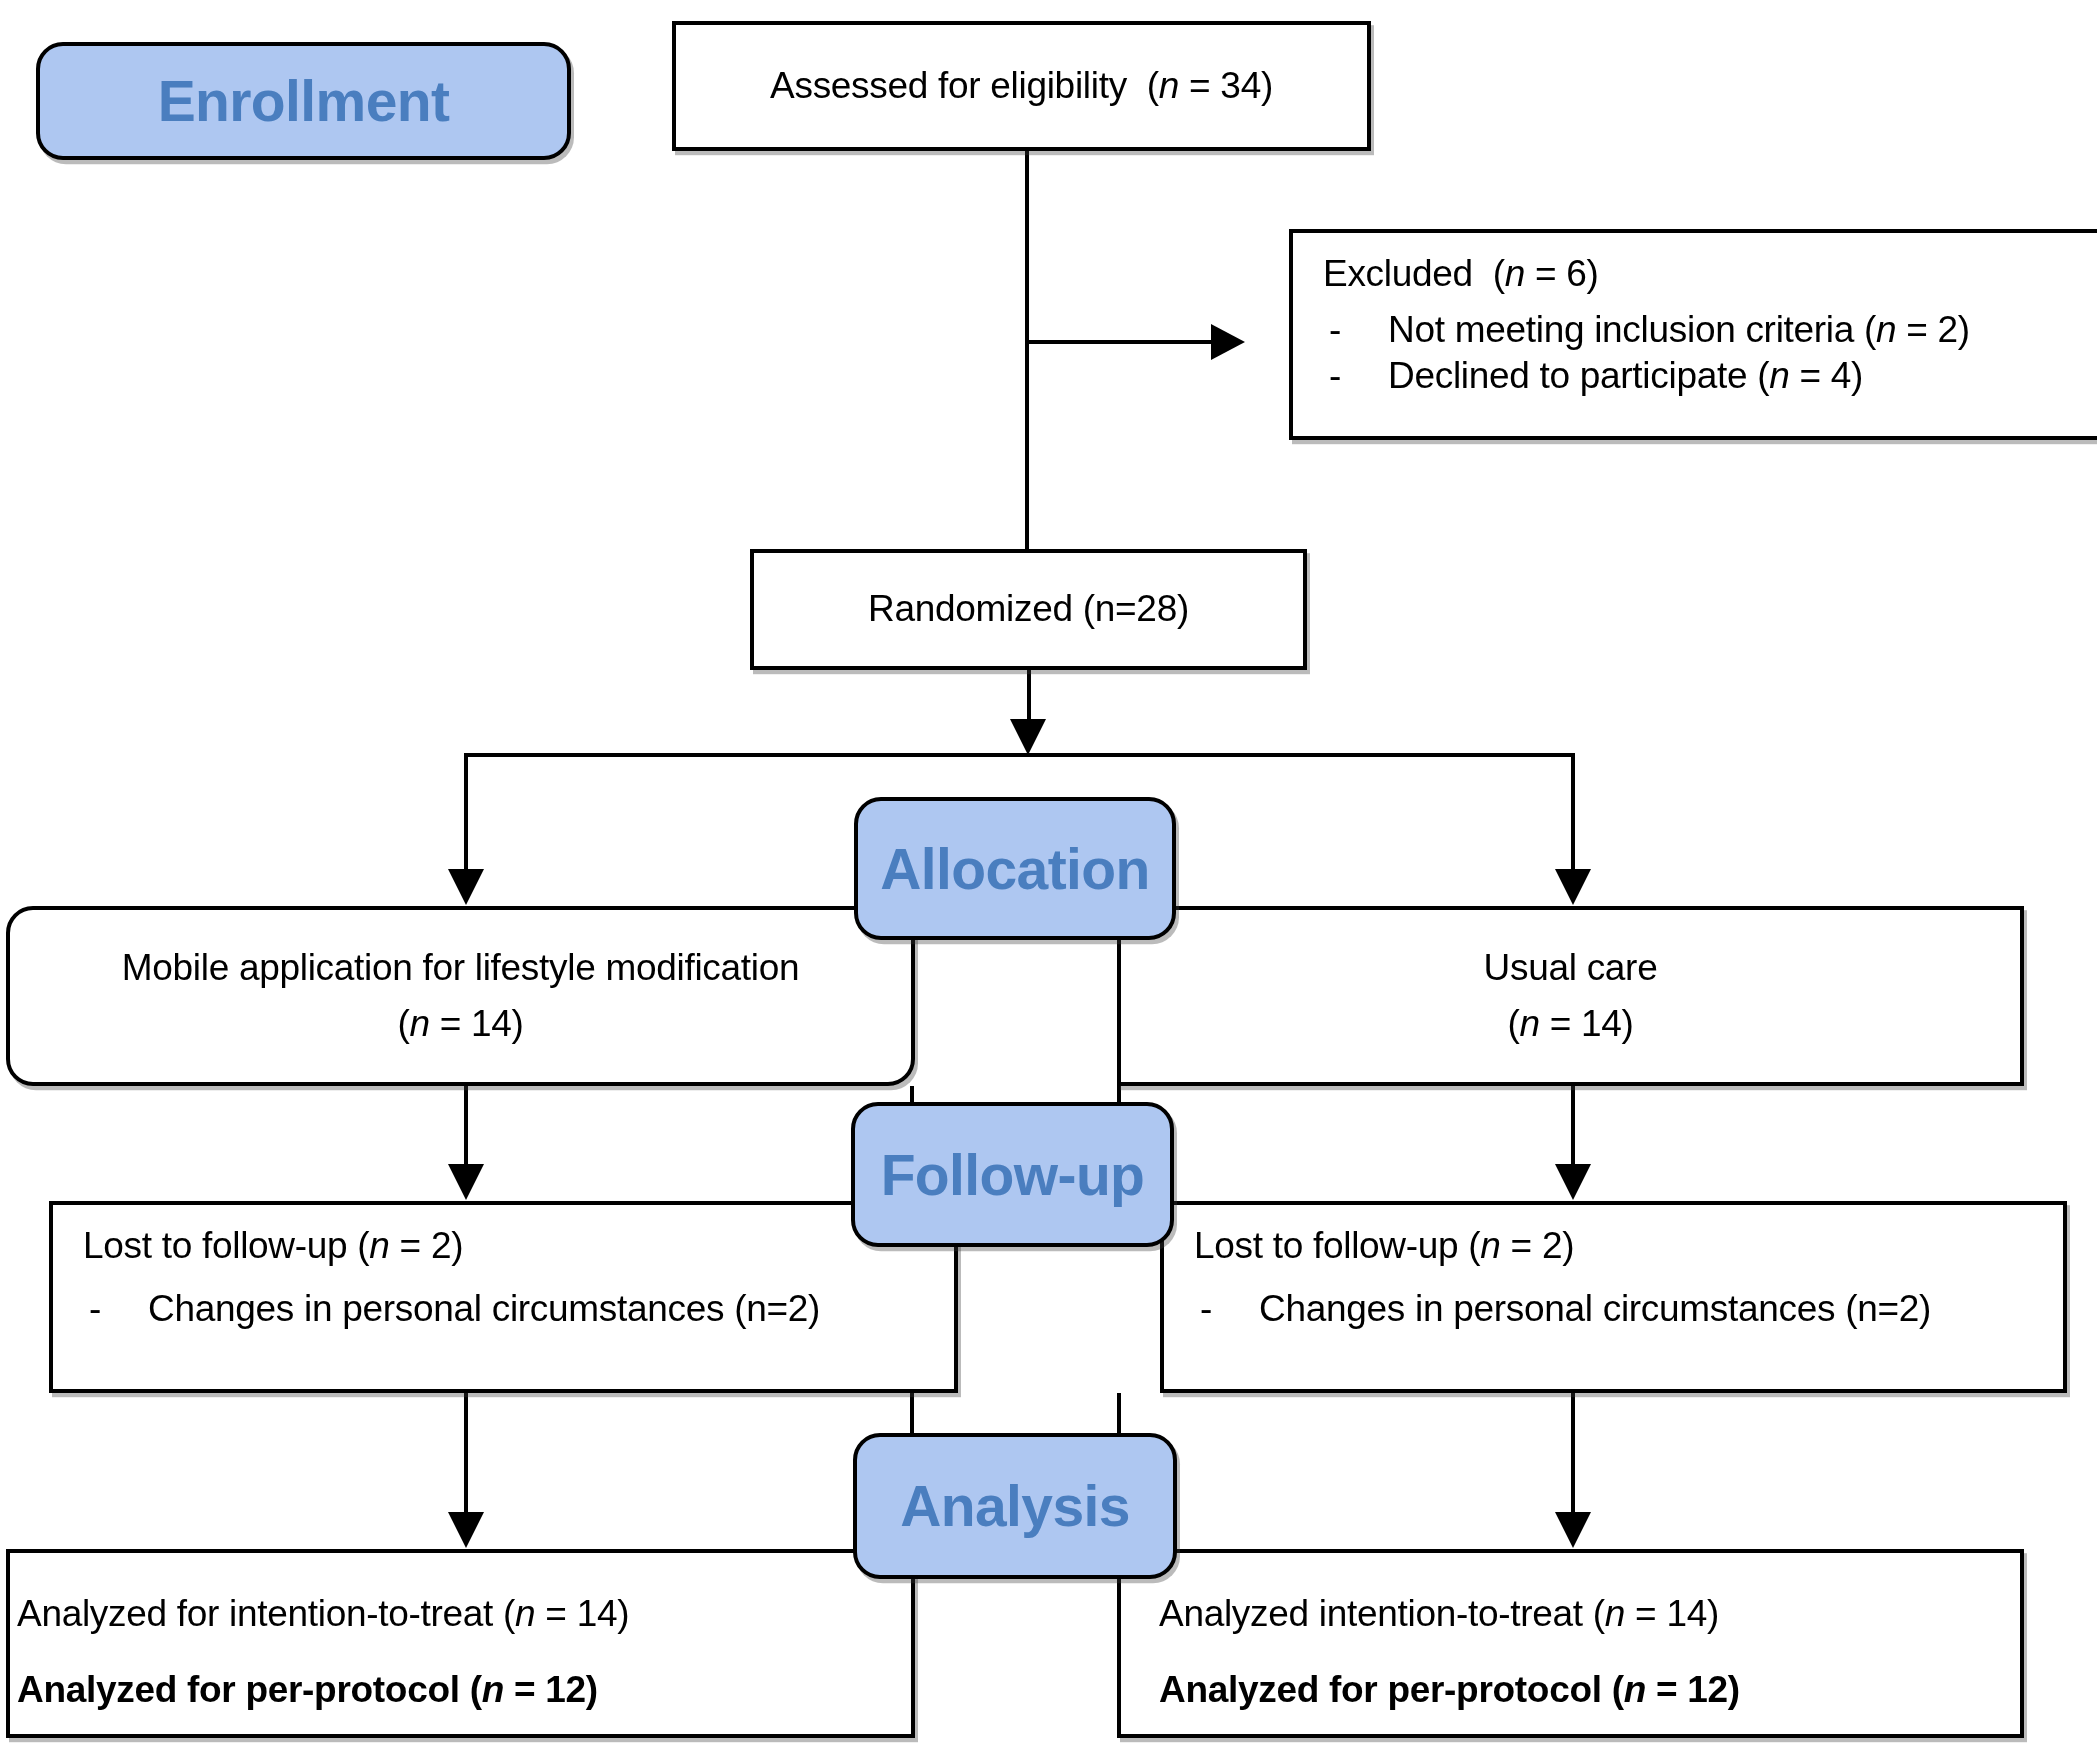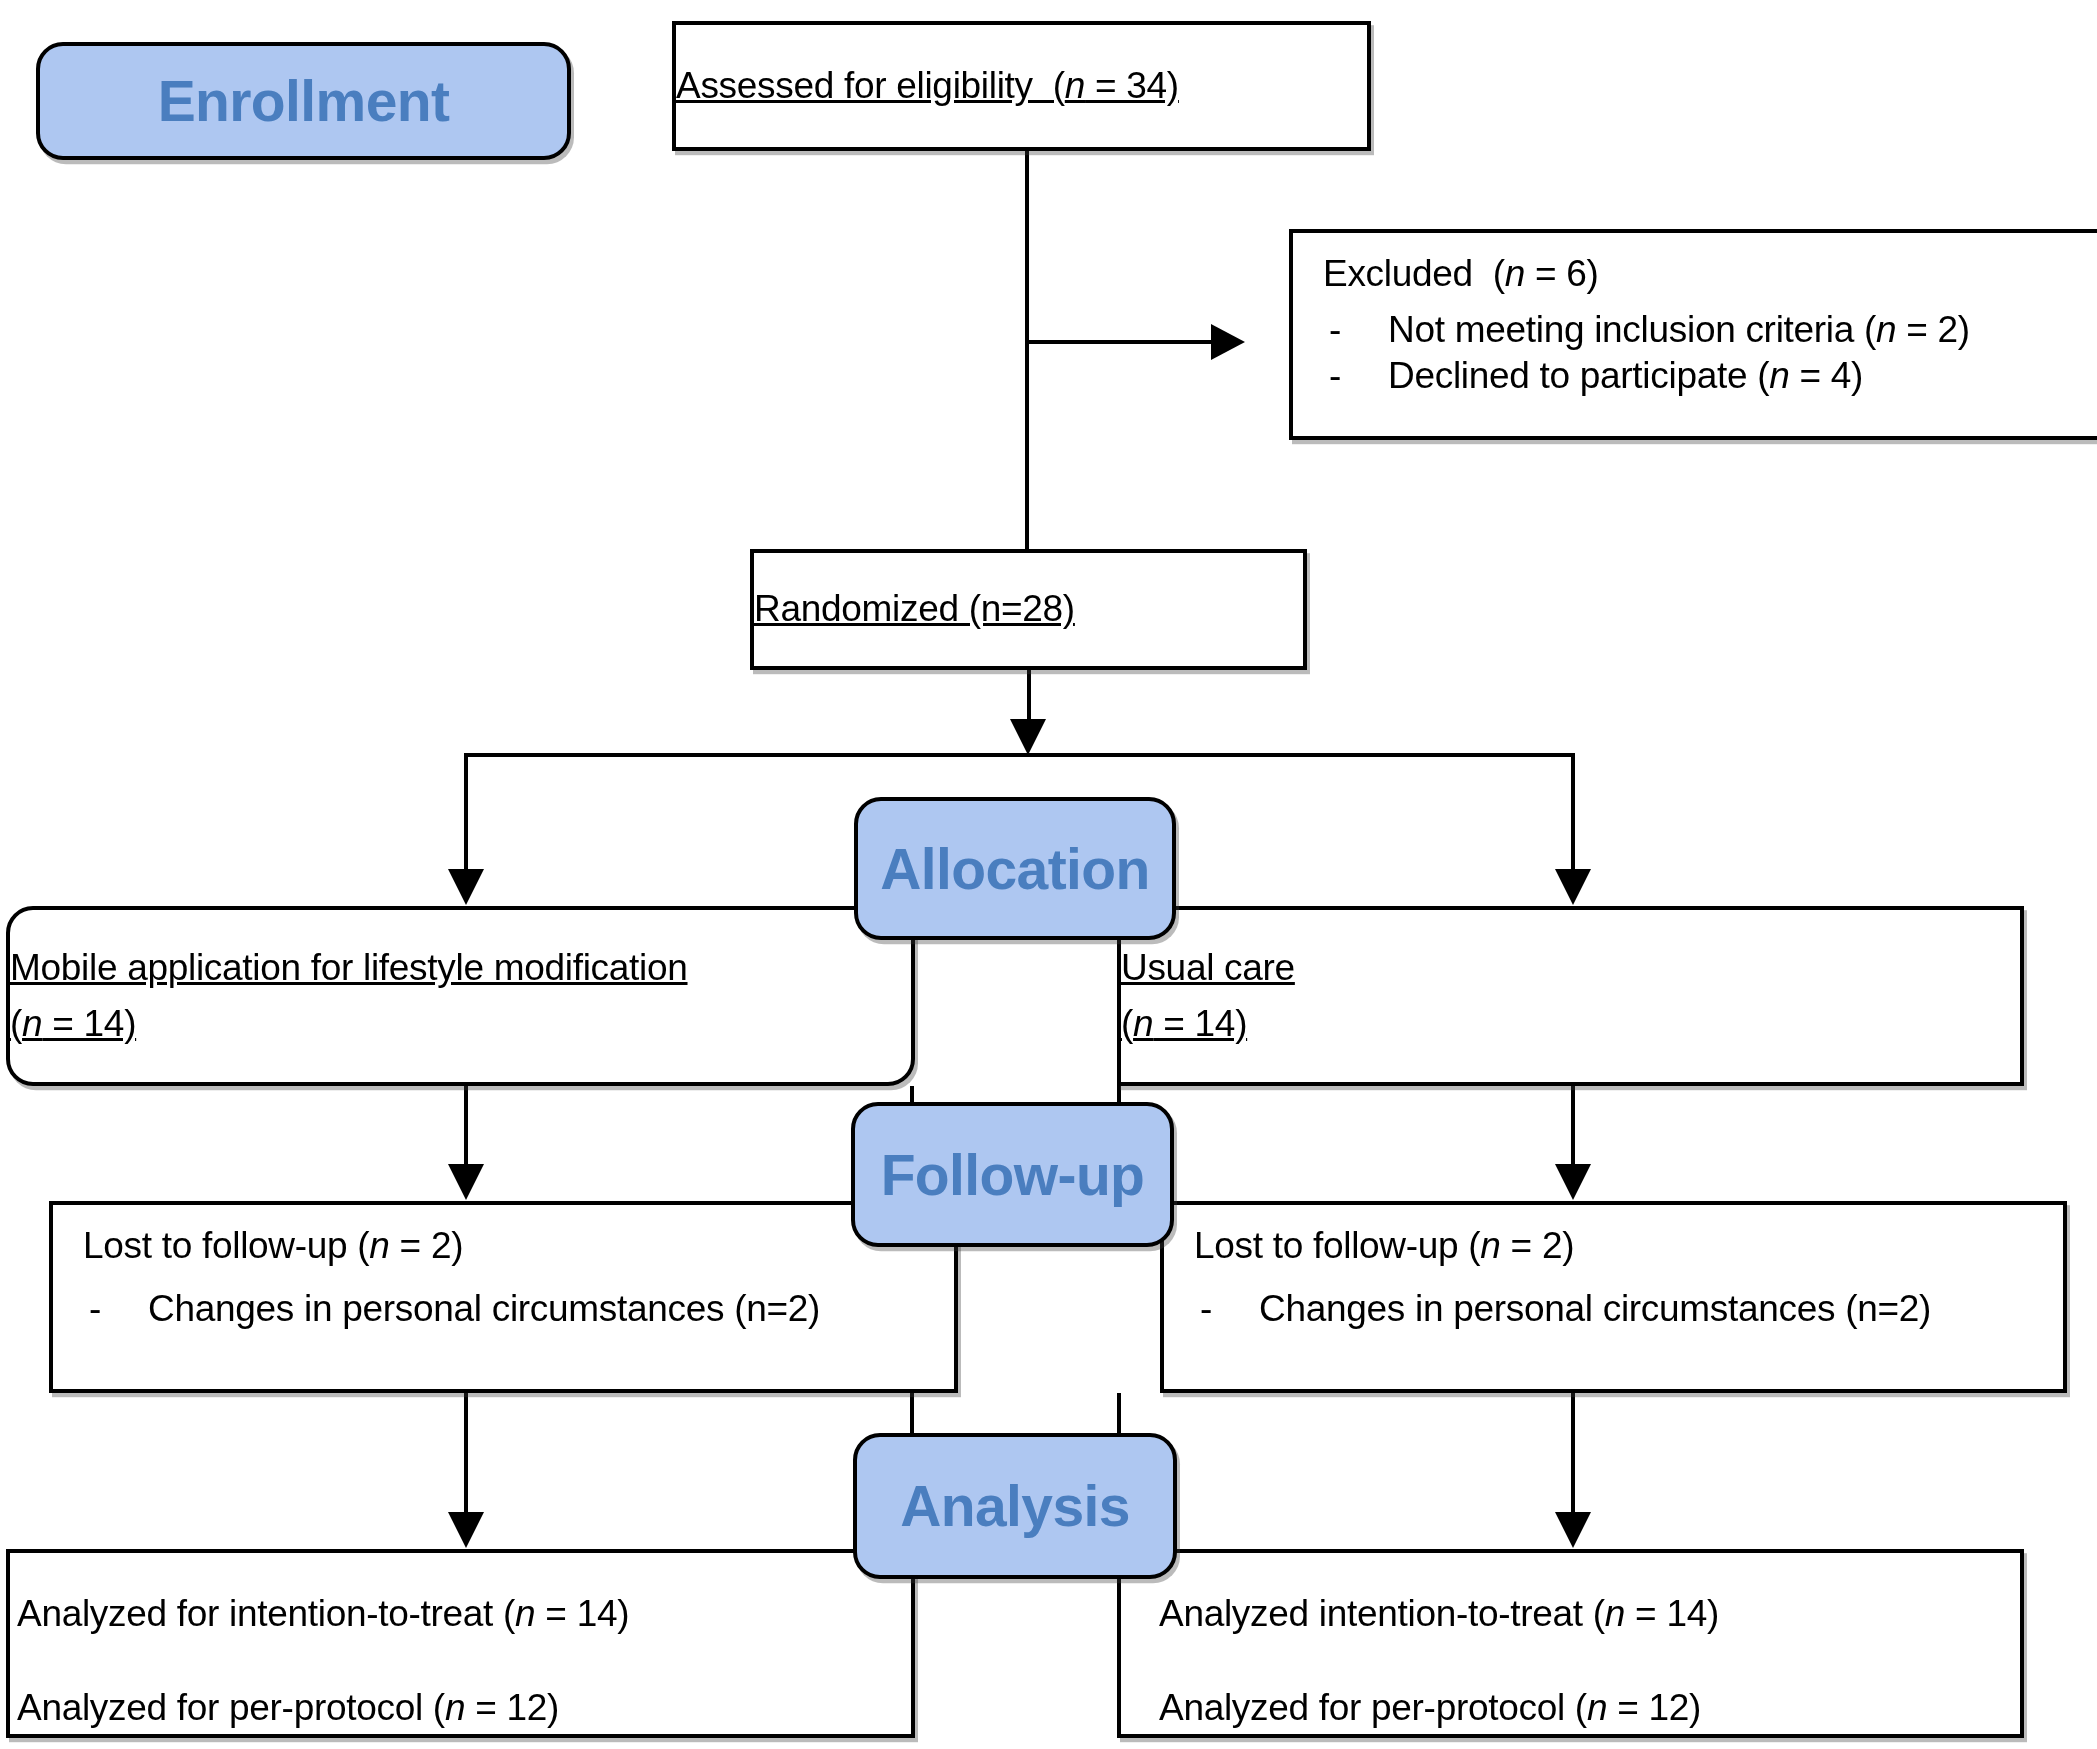--- a/index.html
+++ b/index.html
@@ -2,21 +2,21 @@
 <html style="font-size:9.7px"><head>
 <meta charset="utf-8">
 <style>
   html,body{margin:0;padding:0;background:#ffffff;}
   body{font-family:"Liberation Sans","DejaVu Sans",sans-serif;color:#000;}
   .canvas{position:relative;width:2097px;height:1750px;background:#fff;overflow:hidden;}
 
   
   .fbox{position:absolute;box-sizing:border-box;background:#fff;border:4.2px solid #000;
         box-shadow:3px 4.2px 0 rgba(60,60,60,0.35);font-size:37px;letter-spacing:-0.3px;line-height:1.25;}
-  .center{display:flex;flex-direction:column;align-items:flex-start;justify-content:center;text-align:center;text-decoration:underline;}
+  .center{display:flex;flex-direction:column;align-items:center;justify-content:center;text-align:center;}
   .t{white-space:pre;}
   .n{font-style:italic;white-space:pre;}
 
   
   .badge{position:absolute;box-sizing:border-box;background:#aec7f1;border:4.8px solid #000;border-radius:27px;
          box-shadow:3px 4.2px 0 rgba(60,60,60,0.35);display:flex;align-items:center;justify-content:center;}
   .badge .blabel{font-weight:700;font-size:57px;color:#4a7ebf;letter-spacing:-0.6px;white-space:pre;}
 
   
   .line{position:absolute;background:#000;}
@@ -25,21 +25,21 @@
   .arrow-right{position:absolute;width:0;height:0;border-top:18px solid transparent;
                border-bottom:18px solid transparent;border-left:34px solid #000;}
 
   
   .la{padding:18px 14.5px 0 30px;margin-left:43px;}
   .bullet{display:flex;align-items:flex-start;}
   .bullet .dash{width:59px;flex:0 0 auto;padding-left:6px;white-space:pre;}
   .excl .title{margin-bottom:9.7px;}
   .lt .title{margin-bottom:17px;}
   .an{padding:38px 14.5px 0 38px;}
-  .an .aline2{margin-top:48px;}
+  .an .aline2{margin-top:30px;font-weight:bold;}
 </style>
 </head>
 <body>
 
 <div class="canvas">
 
   <div class="line" style="left:1025px;top:149px;width:3.6px;height:401px;"></div>
   <div class="line" style="left:1025px;top:340px;width:191px;height:3.6px;"></div>
   <div class="arrow-right" style="left:1211px;top:324px;"></div>
 

